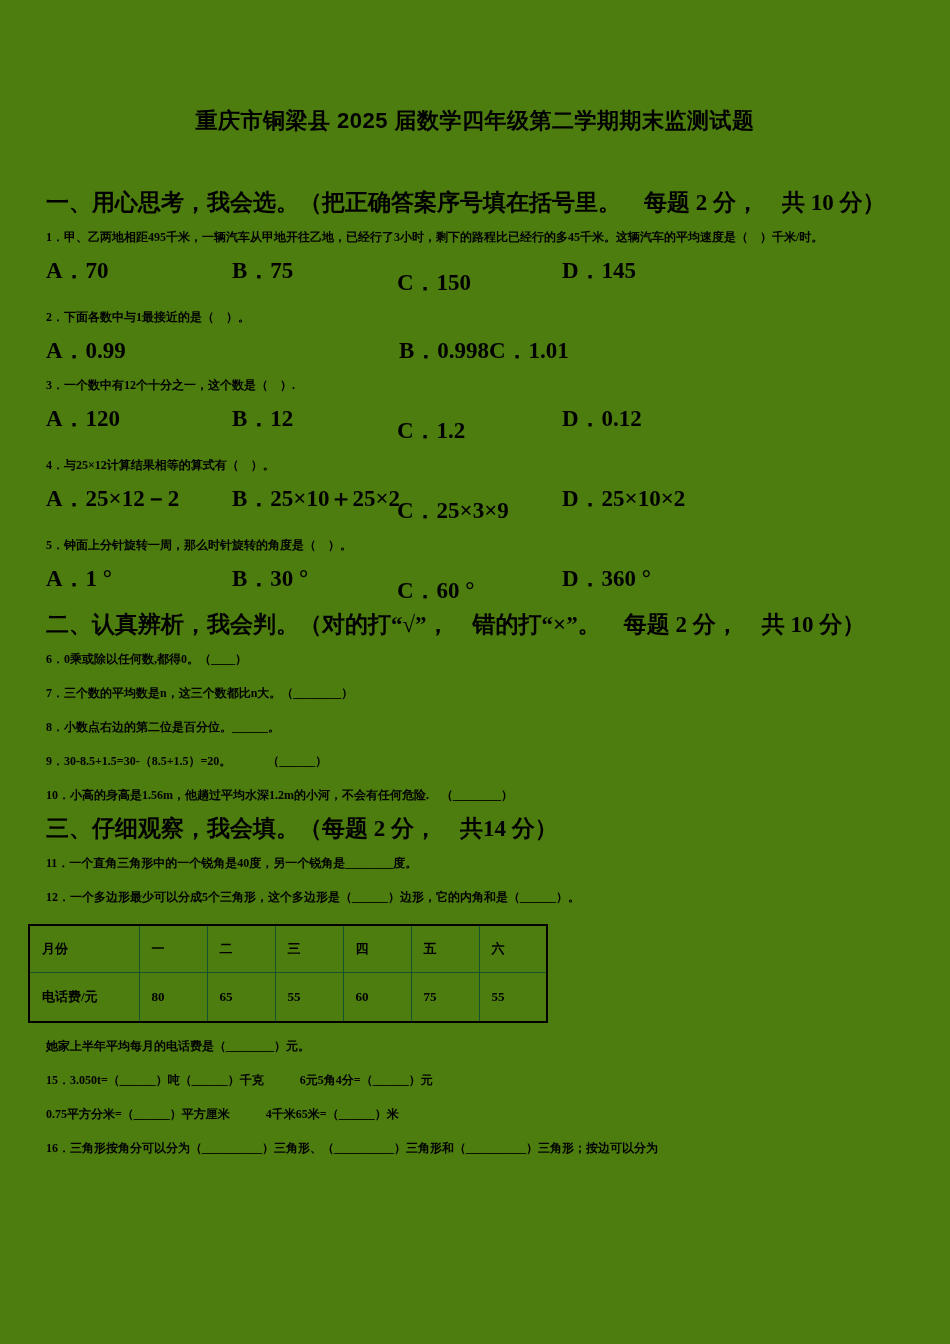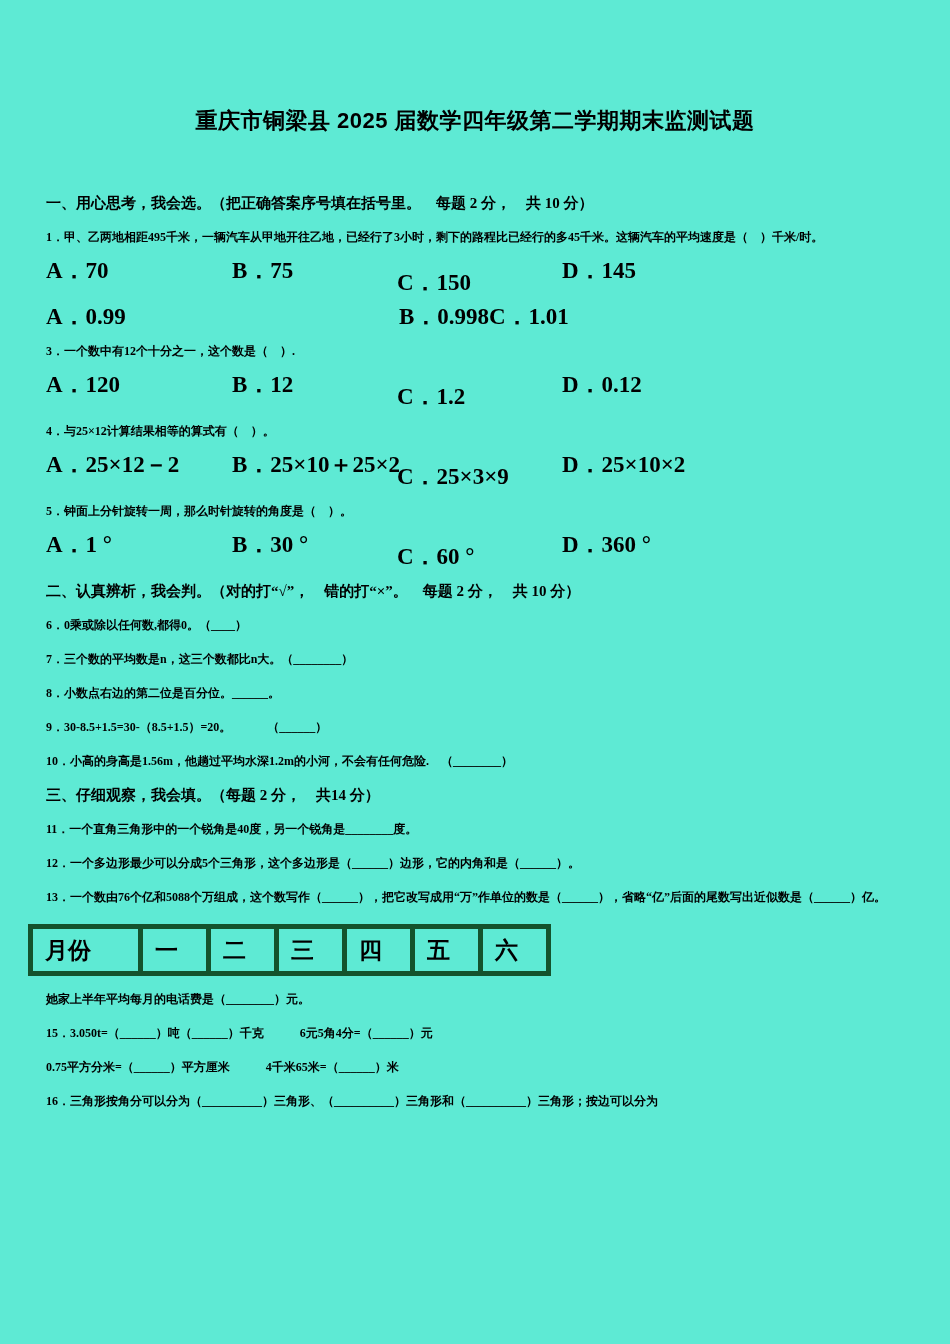--- a/index.html
+++ b/index.html
@@ -6,60 +6,60 @@
   html, body { margin: 0; padding: 0; background: #ffffff; }
   body {
     width: 950px; height: 1344px;
     font-family: "Liberation Serif", "DejaVu Serif", serif;
     color: #000;
   }
   .page {
     width: 950px; height: 1344px;
     padding: 0 46px;
     overflow: hidden;
-    background: #5eead4;
+    background: #4d7c0f;
   }
   .title {
     font-family: "Liberation Sans", "DejaVu Sans", sans-serif;
     font-weight: bold;
     font-size: 22px;
     text-align: center;
     margin: 106px 0 50px 0;
     letter-spacing: 0.5px;
   }
   .line {
     font-size: 12px;
     font-weight: bold;
     line-height: 34px;
     margin: 0;
     text-align: justify;
   }
-  .sec { font-size: 15px; text-align: left; }
+  .sec { font-size: 23px; text-align: left; }
   .opts {
     display: flex;
     font-size: 23px;
     font-weight: bold;
     line-height: 34px;
   }
   .opts span { display: inline-block; white-space: nowrap; }
   .opts4 span:nth-child(1) { width: 168px; }
   .opts4 span:nth-child(2) { width: 165px; margin-left: 18px; }
   .opts4 span:nth-child(3) { width: 165px; margin-top: 12px; }
   .opts3 span:nth-child(1) { width: 223px; }
   .opts3 span:nth-child(2) { width: 220px; text-align: right; }
   table.fee-table {
     border-collapse: collapse;
     table-layout: fixed;
     margin: 10px 0 6px -18px;
     border: 2px solid #000;
   }
   table.fee-table td {
-    border: 5px solid #14532d;
+    border: 1px solid #14532d;
     padding: 0 4px 0 12px;
-    font-size: 23px;
+    font-size: 13px;
     font-weight: bold;
     vertical-align: middle;
     overflow: hidden;
   }
   tr.fee-header td { height: 47px; }
   tr.fee-values td { height: 50px; }
   col.c-label { width: 110px; }
   col.c-month { width: 68px; }
 </style>
 </head>
@@ -72,20 +72,21 @@
   <p class="line sec">一、用心思考，我会选。（把正确答案序号填在括号里。　每题 2 分，　共 10 分）</p>
 
   <p class="line">1．甲、乙两地相距495千米，一辆汽车从甲地开往乙地，已经行了3小时，剩下的路程比已经行的多45千米。这辆汽车的平均速度是（　）千米/时。</p>
   <div class="opts opts4">
     <span>A．70</span>
     <span>B．75</span>
     <span>C．150</span>
     <span>D．145</span>
   </div>
 
+  <p class="line">2．下面各数中与1最接近的是（　）。</p>
   <div class="opts opts3">
     <span>A．0.99</span>
     <span>B．0.998</span>
     <span>C．1.01</span>
   </div>
 
   <p class="line">3．一个数中有12个十分之一，这个数是（　）.</p>
   <div class="opts opts4">
     <span>A．120</span>
     <span>B．12</span>
@@ -112,21 +113,20 @@
   <p class="line sec">二、认真辨析，我会判。（对的打“√”，　错的打“×”。　每题 2 分，　共 10 分）</p>
   <p class="line">6．0乘或除以任何数,都得0。（____）</p>
   <p class="line">7．三个数的平均数是n，这三个数都比n大。（________）</p>
   <p class="line">8．小数点右边的第二位是百分位。______。</p>
   <p class="line">9．30-8.5+1.5=30-（8.5+1.5）=20。　　　（______）</p>
   <p class="line">10．小高的身高是1.56m，他趟过平均水深1.2m的小河，不会有任何危险.　（________）</p>
 
   <p class="line sec">三、仔细观察，我会填。（每题 2 分，　共14 分）</p>
   <p class="line">11．一个直角三角形中的一个锐角是40度，另一个锐角是________度。</p>
   <p class="line">12．一个多边形最少可以分成5个三角形，这个多边形是（______）边形，它的内角和是（______）。</p>
-  <p class="line">13．一个数由76个亿和5088个万组成，这个数写作（______），把它改写成用“万”作单位的数是（______），省略“亿”后面的尾数写出近似数是（______）亿。</p>
 
   <table class="fee-table">
     <colgroup>
       <col class="c-label">
         <col class="c-month">
         <col class="c-month">
         <col class="c-month">
       <col class="c-month">
         <col class="c-month">
         <col class="c-month">
@@ -134,20 +134,29 @@
     <tbody>
         <tr class="fee-header">
       <td>月份</td>
       <td>一</td>
       <td>二</td>
       <td>三</td>
       <td>四</td>
       <td>五</td>
       <td>六</td>
     </tr>
+    <tr class="fee-values">
+      <td>电话费/元</td>
+      <td>80</td>
+      <td>65</td>
+      <td>55</td>
+      <td>60</td>
+      <td>75</td>
+      <td>55</td>
+    </tr>
   </tbody>
     </table>
 
   <p class="line">她家上半年平均每月的电话费是（________）元。</p>
   <p class="line">15．3.050t=（______）吨（______）千克　　　6元5角4分=（______）元</p>
   <p class="line">0.75平方分米=（______）平方厘米　　　4千米65米=（______）米</p>
   <p class="line">16．三角形按角分可以分为（__________）三角形、（__________）三角形和（__________）三角形；按边可以分为</p>
 
 </div>
 

